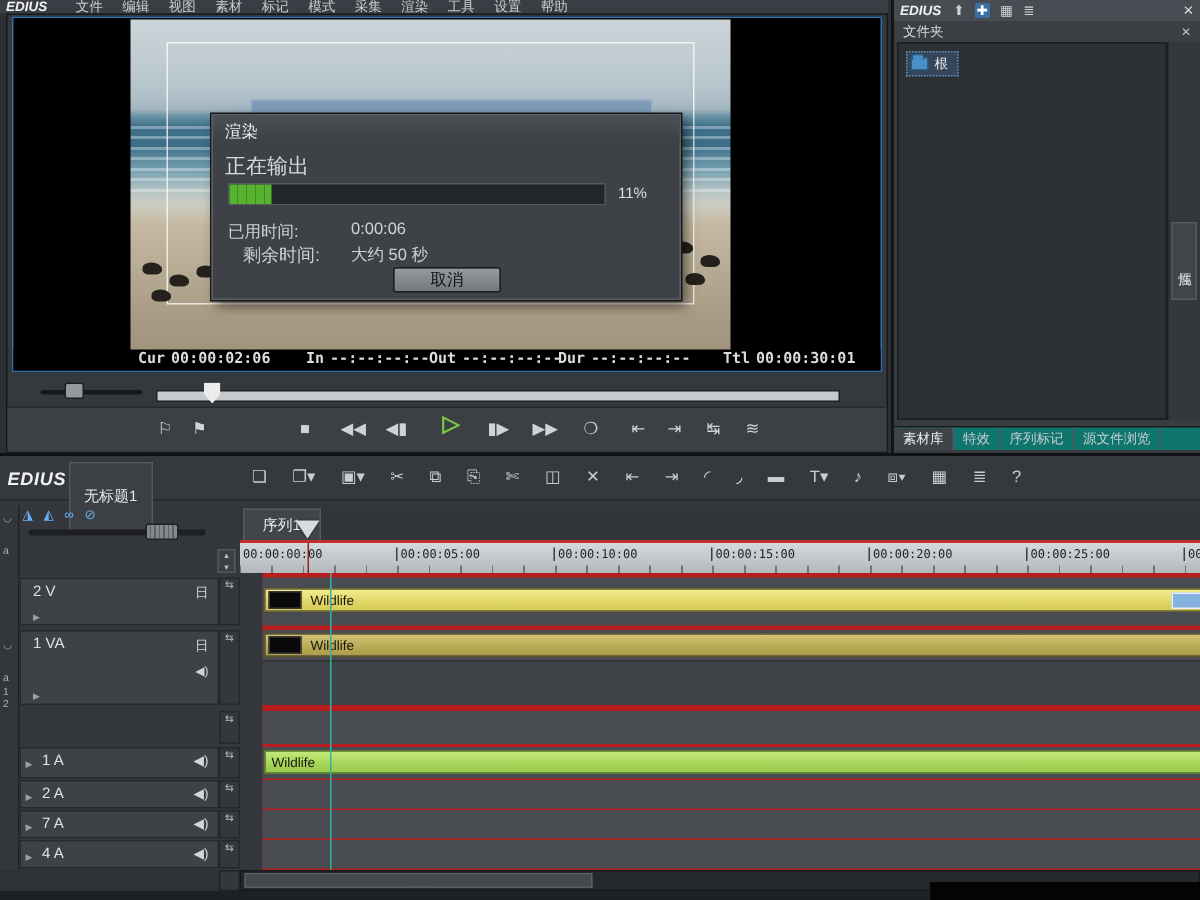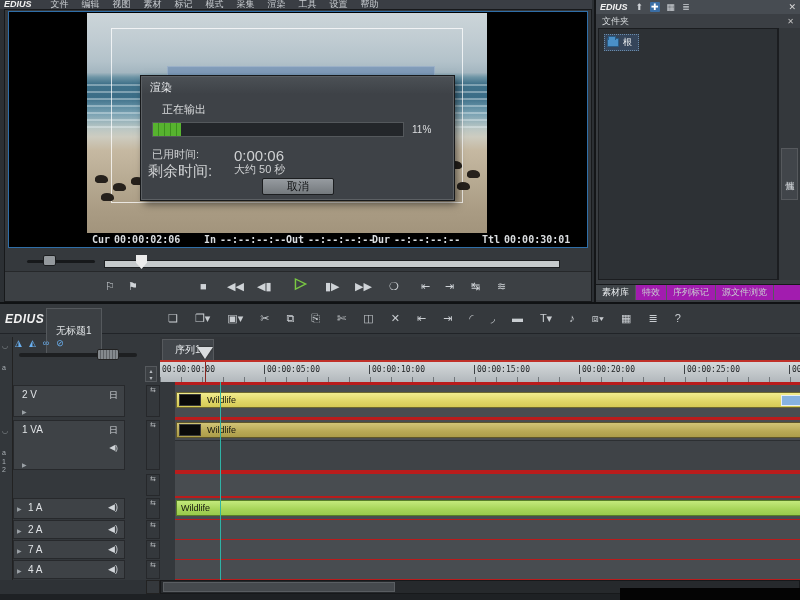--- a/index.html
+++ b/index.html
@@ -43,21 +43,21 @@
   .bin-close{margin-left:auto;font-size:9px;color:#d8d8d8}
   .bin-folder-hd{position:absolute;left:0;top:14px;right:0;height:14px;background:#3b3f44;display:flex;align-items:center;padding:0 6px;font-size:9px;color:#d6dadd}
   .bin-folder-hd .x{margin-left:auto;font-size:8px;color:#c4c4c4}
   .bin-tree{position:absolute;left:2px;top:28px;width:180px;height:252px;background:#2d3135;border:1px solid #1b1d20}
   .tree-item{position:absolute;left:5px;top:5px;display:inline-flex;align-items:center;gap:4px;background:rgba(70,110,160,.35);padding:1px 6px 1px 2px;border:1px dotted #6a8cab}
   .folder-ic{width:12px;height:9px;background:#4a90c8;border:1px solid #2a5c86;border-radius:1px;position:relative}
   .folder-ic::before{content:"";position:absolute;left:0;top:-3px;width:6px;height:3px;background:#4a90c8;border:1px solid #2a5c86;border-bottom:none;border-radius:1px 1px 0 0}
   .tree-item .lbl{font-size:9px;color:#e6e9eb}
   .bin-side{position:absolute;left:182px;top:28px;width:22px;height:252px;background:#34383c;border-left:1px solid #1b1d20}
   .side-tab{position:absolute;left:2px;top:120px;width:17px;height:52px;background:#41454a;border:1px solid #56595d;writing-mode:vertical-rl;text-orientation:upright;font-size:9px;color:#c8ccd0;display:flex;align-items:center;justify-content:center}
-  .bin-tabs{position:absolute;left:0;bottom:2px;right:0;height:16px;background:#a21caf;border-top:1px solid #17191b;display:flex;align-items:stretch}
+  .bin-tabs{position:absolute;left:0;bottom:2px;right:0;height:16px;background:#0f766e;border-top:1px solid #17191b;display:flex;align-items:stretch}
   .bin-tab{font-size:9px;color:#c9cdd1;display:flex;align-items:center;padding:0 6px;border-right:1px solid #55595d;white-space:nowrap}
   .bin-tab.active{background:#3f4448;color:#eceff1}
 
   
   .tl{position:absolute;left:0;top:302px;width:800px;height:298px;background:#34383c;border-top:2px solid #101214}
   .tl-toolbar{position:absolute;left:0;top:0;right:0;height:30px;background:#35393d;border-bottom:1px solid #212428}
   .tl-logo{position:absolute;left:5px;top:8px;font-size:12px;font-weight:bold;font-style:italic;color:#f2f2f2;letter-spacing:.5px}
   .tl-project{position:absolute;left:46px;top:4px;padding:15px 9px;background:#3c4044;border:1px solid #55595d;border-bottom-color:#222;font-size:10px;color:#e4e7e9}
   .tl-tools{position:absolute;left:168px;top:7px;right:2px;display:flex;gap:17px;font-size:11px;color:#c9cdd1;overflow:hidden;white-space:nowrap}
   .tl-tools span{line-height:14px}
@@ -102,21 +102,21 @@
   .clip-v .nm{left:30px}
   .clip-va{left:1px;top:40px;width:630px;height:16px;background:linear-gradient(#d2c476,#b8a955 60%,#ac9d4a);border:1px solid #5e562a}
   .clip-va .nm{left:30px}
   .clip-a{left:1px;top:118px;width:626px;height:16px;background:linear-gradient(#c4e97c,#a6d458 60%,#9aca4c);border:1px solid #587f28}
   .clip-a .nm{left:4px}
   .thumb{position:absolute;left:2px;top:1px;width:22px;height:12px;background:#090909;border:1px solid #3a3a3a}
   .endbox{position:absolute;right:3px;top:2px;width:21px;height:11px;background:#86b2e0;border:1px solid #e8eef4}
   .lanes-ph{position:absolute;left:45px;top:0;width:1px;height:198px;background:#2fb3a6}
 
   .tl-headers{position:absolute;left:13px;top:78px;width:147px;height:198px}
-  .hdr{position:absolute;left:0;width:112px;background:#3e4246;border:1px solid #27292c}
+  .hdr{position:absolute;left:0;width:133px;background:#3e4246;border:1px solid #27292c}
   .hdr .lb{position:absolute;left:8px;top:3px;font-size:10px;color:#e0e3e6}
   .hdr .ic{position:absolute;right:6px;top:3px;font-size:9px;color:#d2d6da}
   .hdr .exp{position:absolute;left:8px;bottom:1px;font-size:6px;color:#9aa0a5}
   .hdr .exp2{position:absolute;left:3px;top:6px;font-size:6px;color:#9aa0a5}
   .hdr .lb2{left:14px}
   .hdr-v{top:3px;height:32px}
   .hdr-va{top:38px;height:50px}
   .hdr-va .subic{position:absolute;right:6px;top:22px;font-size:8px;color:#cfd3d7}
   .hdr-t{top:92px;height:22px}
   .hdr-a1{top:116px;height:21px}
@@ -188,28 +188,28 @@
             <span>Ttl</span>
             <span>00:00:30:01</span>
           </span>
       </div>
     </div>
 
     <div style="position:absolute;left:136px;top:66px;width:313px;height:124px;background:#3e4247;border:1px solid #5c6064;box-shadow:0 0 0 1px #17191b,3px 4px 8px rgba(0,0,0,.55);z-index:5">
       <div style="position:absolute;left:0;top:0;right:0;height:17px;background:linear-gradient(#4b5055,#3e4247)">
         <span style="position:absolute;left:8px;top:3px;font-size:11px;color:#eceef0">渲染</span>
       </div>
-      <span style="position:absolute;left:20px;top:25px;font-size:11px;color:#d8dadc">正在输出</span>
+      <span style="position:absolute;left:8px;top:25px;font-size:14px;color:#d8dadc">正在输出</span>
       <div style="position:absolute;left:10px;top:45px;width:252px;height:15px;background:#23262a;border:1px solid #54585c">
         <div style="height: 100%; background: repeating-linear-gradient(90deg, rgb(87, 179, 47) 0px, rgb(87, 179, 47) 5px, rgb(60, 143, 30) 5px, rgb(60, 143, 30) 6px); width: 11%;"></div>
       </div>
       <span style="position:absolute;left:270px;top:47px;font-size:10px;color:#dcdee0">11%</span>
       <span style="position:absolute;left:10px;top:70px;font-size:11px;color:#cfd1d3">已用时间:</span>
-      <span style="position:absolute;left:92px;top:70px;font-size:15px;color:#cfd1d3">0:00:06</span>
-      <span style="position:absolute;left:6px;top:85px;font-size:15px;color:#cfd1d3">剩余时间:</span>
+      <span style="position:absolute;left:92px;top:70px;font-size:11px;color:#cfd1d3">0:00:06</span>
+      <span style="position:absolute;left:20px;top:85px;font-size:12px;color:#cfd1d3">剩余时间:</span>
       <span style="position:absolute;left:92px;top:85px;font-size:11px;color:#cfd1d3">大约 50 秒</span>
       <button style="position:absolute;left:120px;top:101px;width:72px;height:17px;background:linear-gradient(#969ba0,#74797d);border:1px solid #1c1e20;border-radius:2px;font-size:11px;color:#101214;font-family:inherit">取消</button>
     </div>
 
     <div class="seek-mini-track"></div>
     <div class="seek-mini-thumb"></div>
     <div class="seek-bar"></div>
     <div class="seek-playhead"></div>
 
     <div class="transport">

